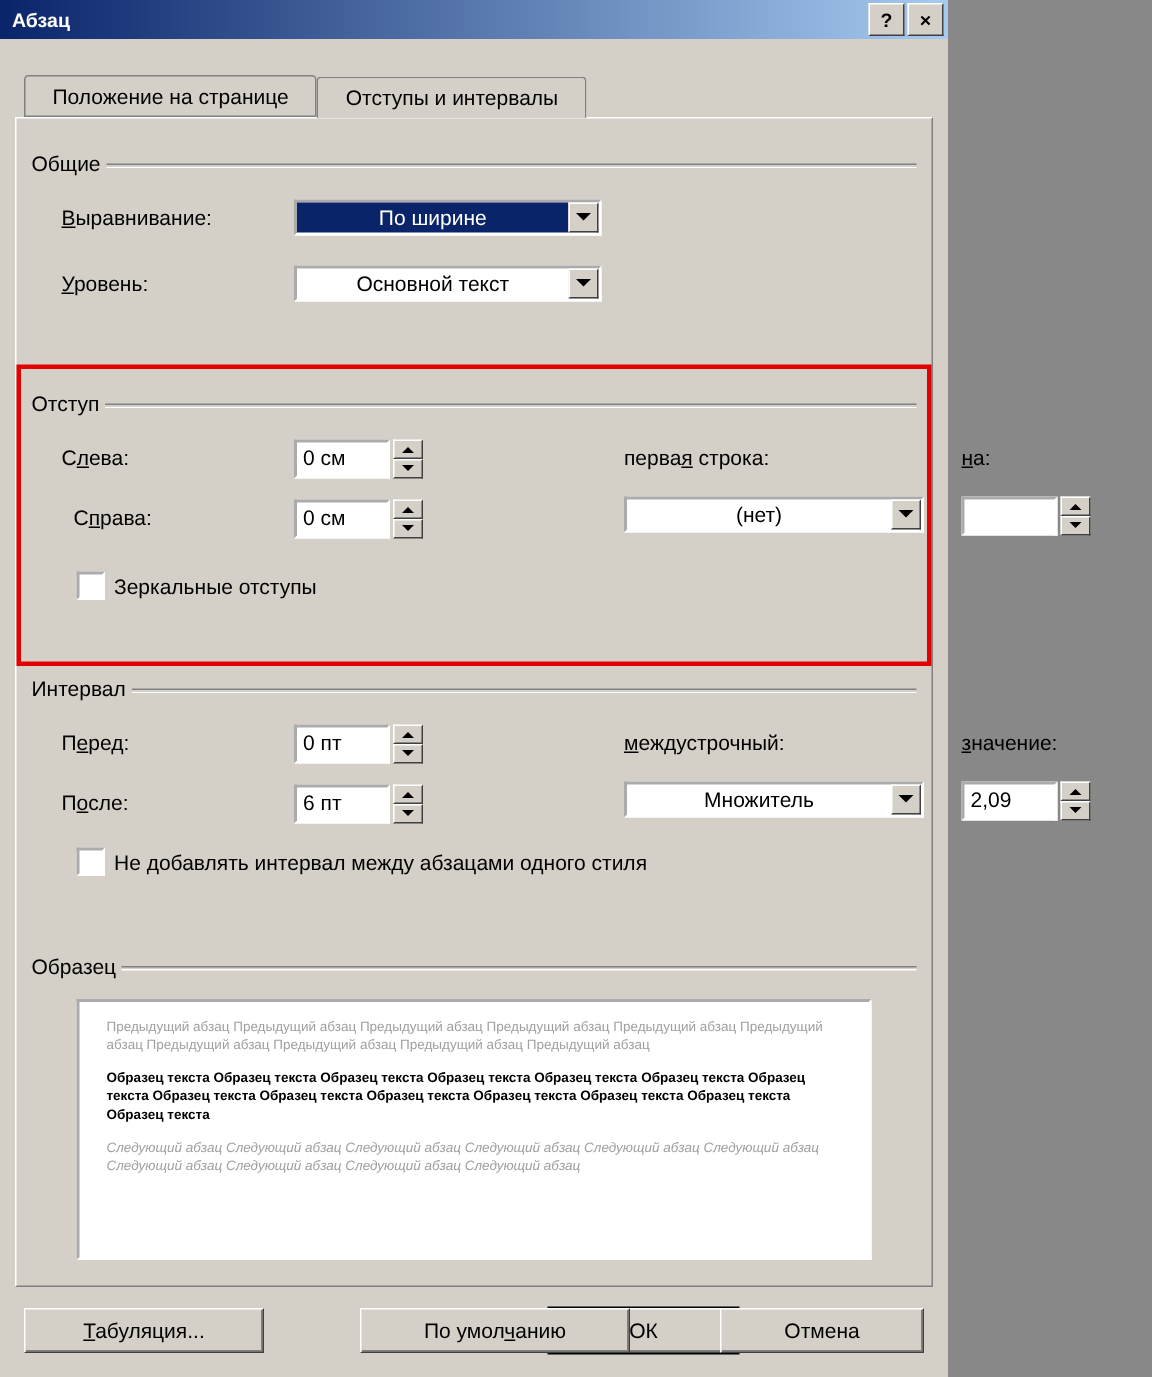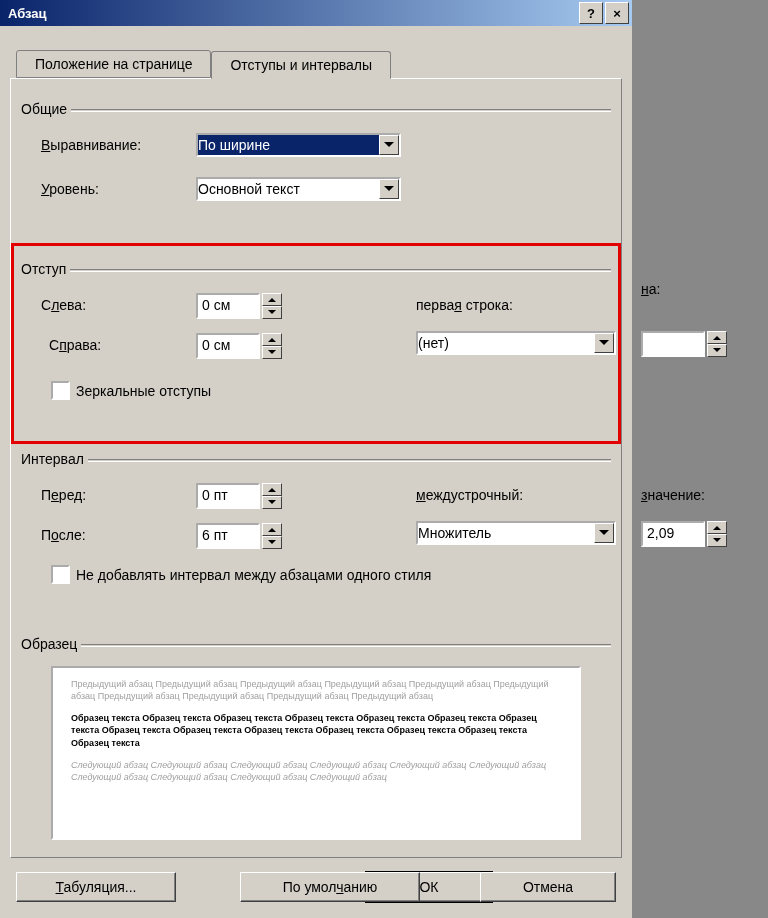--- a/index.html
+++ b/index.html
@@ -77,21 +77,21 @@
   .lbl{position:absolute;font-size:14px;}
   .und{text-decoration:underline;}
   
   .combo{
     position:absolute;height:24px;
     border:2px inset #fff;
     background:#fff;
     display:flex;align-items:stretch;
     box-sizing:border-box;
   }
-  .combo .val{flex:1;padding:1px 0;font-size:14px;line-height:18px;overflow:hidden;white-space:nowrap;}
+  .combo .val{flex:1;padding:1px 0;font-size:14px;line-height:18px;overflow:hidden;white-space:nowrap;text-align:center;}
   .combo.highlight .val{background:#0a246a;color:#fff;}
   .combo .arrow{
     width:18px;background:#d4d0c8;
     border:1px solid #fff;border-right-color:#404040;border-bottom-color:#404040;
     display:flex;align-items:center;justify-content:center;
   }
   .combo .arrow::after{content:"";border:5px solid transparent;border-top-color:#000;margin-top:4px;}
   
   .spinner{
     position:absolute;height:26px;display:flex;box-sizing:border-box;
@@ -203,21 +203,21 @@
             <div class="sb down"></div>
           </div>
       </div>
 
       <span class="lbl" style="top:28px;left:395px;">перва<span class="und">я</span> строка:</span>
       <div class="combo" style="top:62px;left:395px;width:200px;">
         <div class="val">(нет)</div>
         <div class="arrow"></div>
       </div>
 
-      <span class="lbl" style="top:12px;left:620px;"><span class="und">н</span>а:</span>
+      <span class="lbl" style="top:28px;left:620px;"><span class="und">н</span>а:</span>
       <div class="spinner" style="top:62px;left:620px;">
         <div class="val"></div>
         <div class="btns">
             <div class="sb up"></div>
             <div class="sb down"></div>
           </div>
       </div>
 
       <div class="chk" style="top:112px;left:30px;">
         <div class="box"></div>

